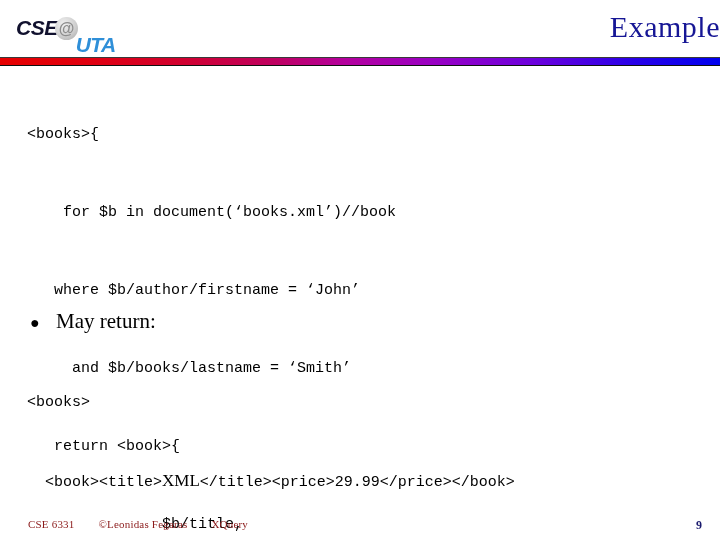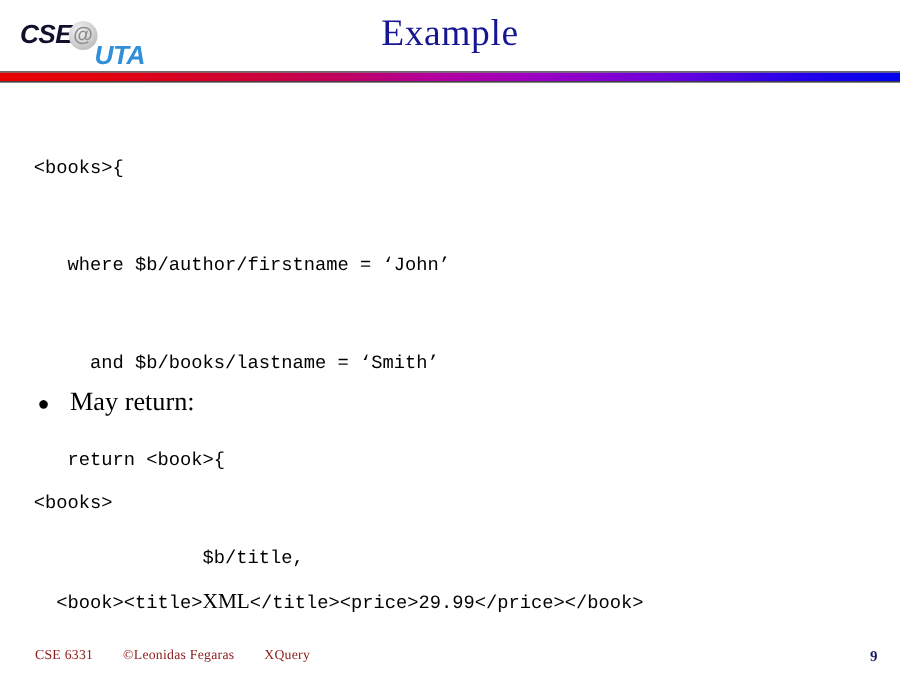--- a/index.html
+++ b/index.html
@@ -56,21 +56,21 @@
   }
   #logo .uta-part {
     color: #2f8fd8;
     margin-top: 17px;
   }
 
   #page-title {
     position: absolute;
     left: 0; top: 8px;
     width: 720px;
-    text-align: center;
+    text-align: right;
     color: #161695;
     font-size: 30px;
     font-family: "Liberation Serif", "DejaVu Serif", serif;
     line-height: 38px;
     letter-spacing: 0.5px;
   }
 
   #header-rule {
     position: absolute;
     left: 0;
@@ -200,20 +200,21 @@
 
   <div id="page-title">Example</div>
 
   <div id="header-rule"></div>
 </div>
 
 <div id="slide-body">
 
   <div id="query-code" class="code-block">
     <span class="code-line">   &lt;books&gt;{</span>
+    <span class="code-line">       for $b in document(‘books.xml’)//book</span>
     <span class="code-line">      where $b/author/firstname = ‘John’</span>
     <span class="code-line">        and $b/books/lastname = ‘Smith’</span>
     <span class="code-line">      return &lt;book&gt;{</span>
     <span class="code-line">                  $b/title,</span>
     
     
     
   </div>
 
   <div id="may-return-bullet">

